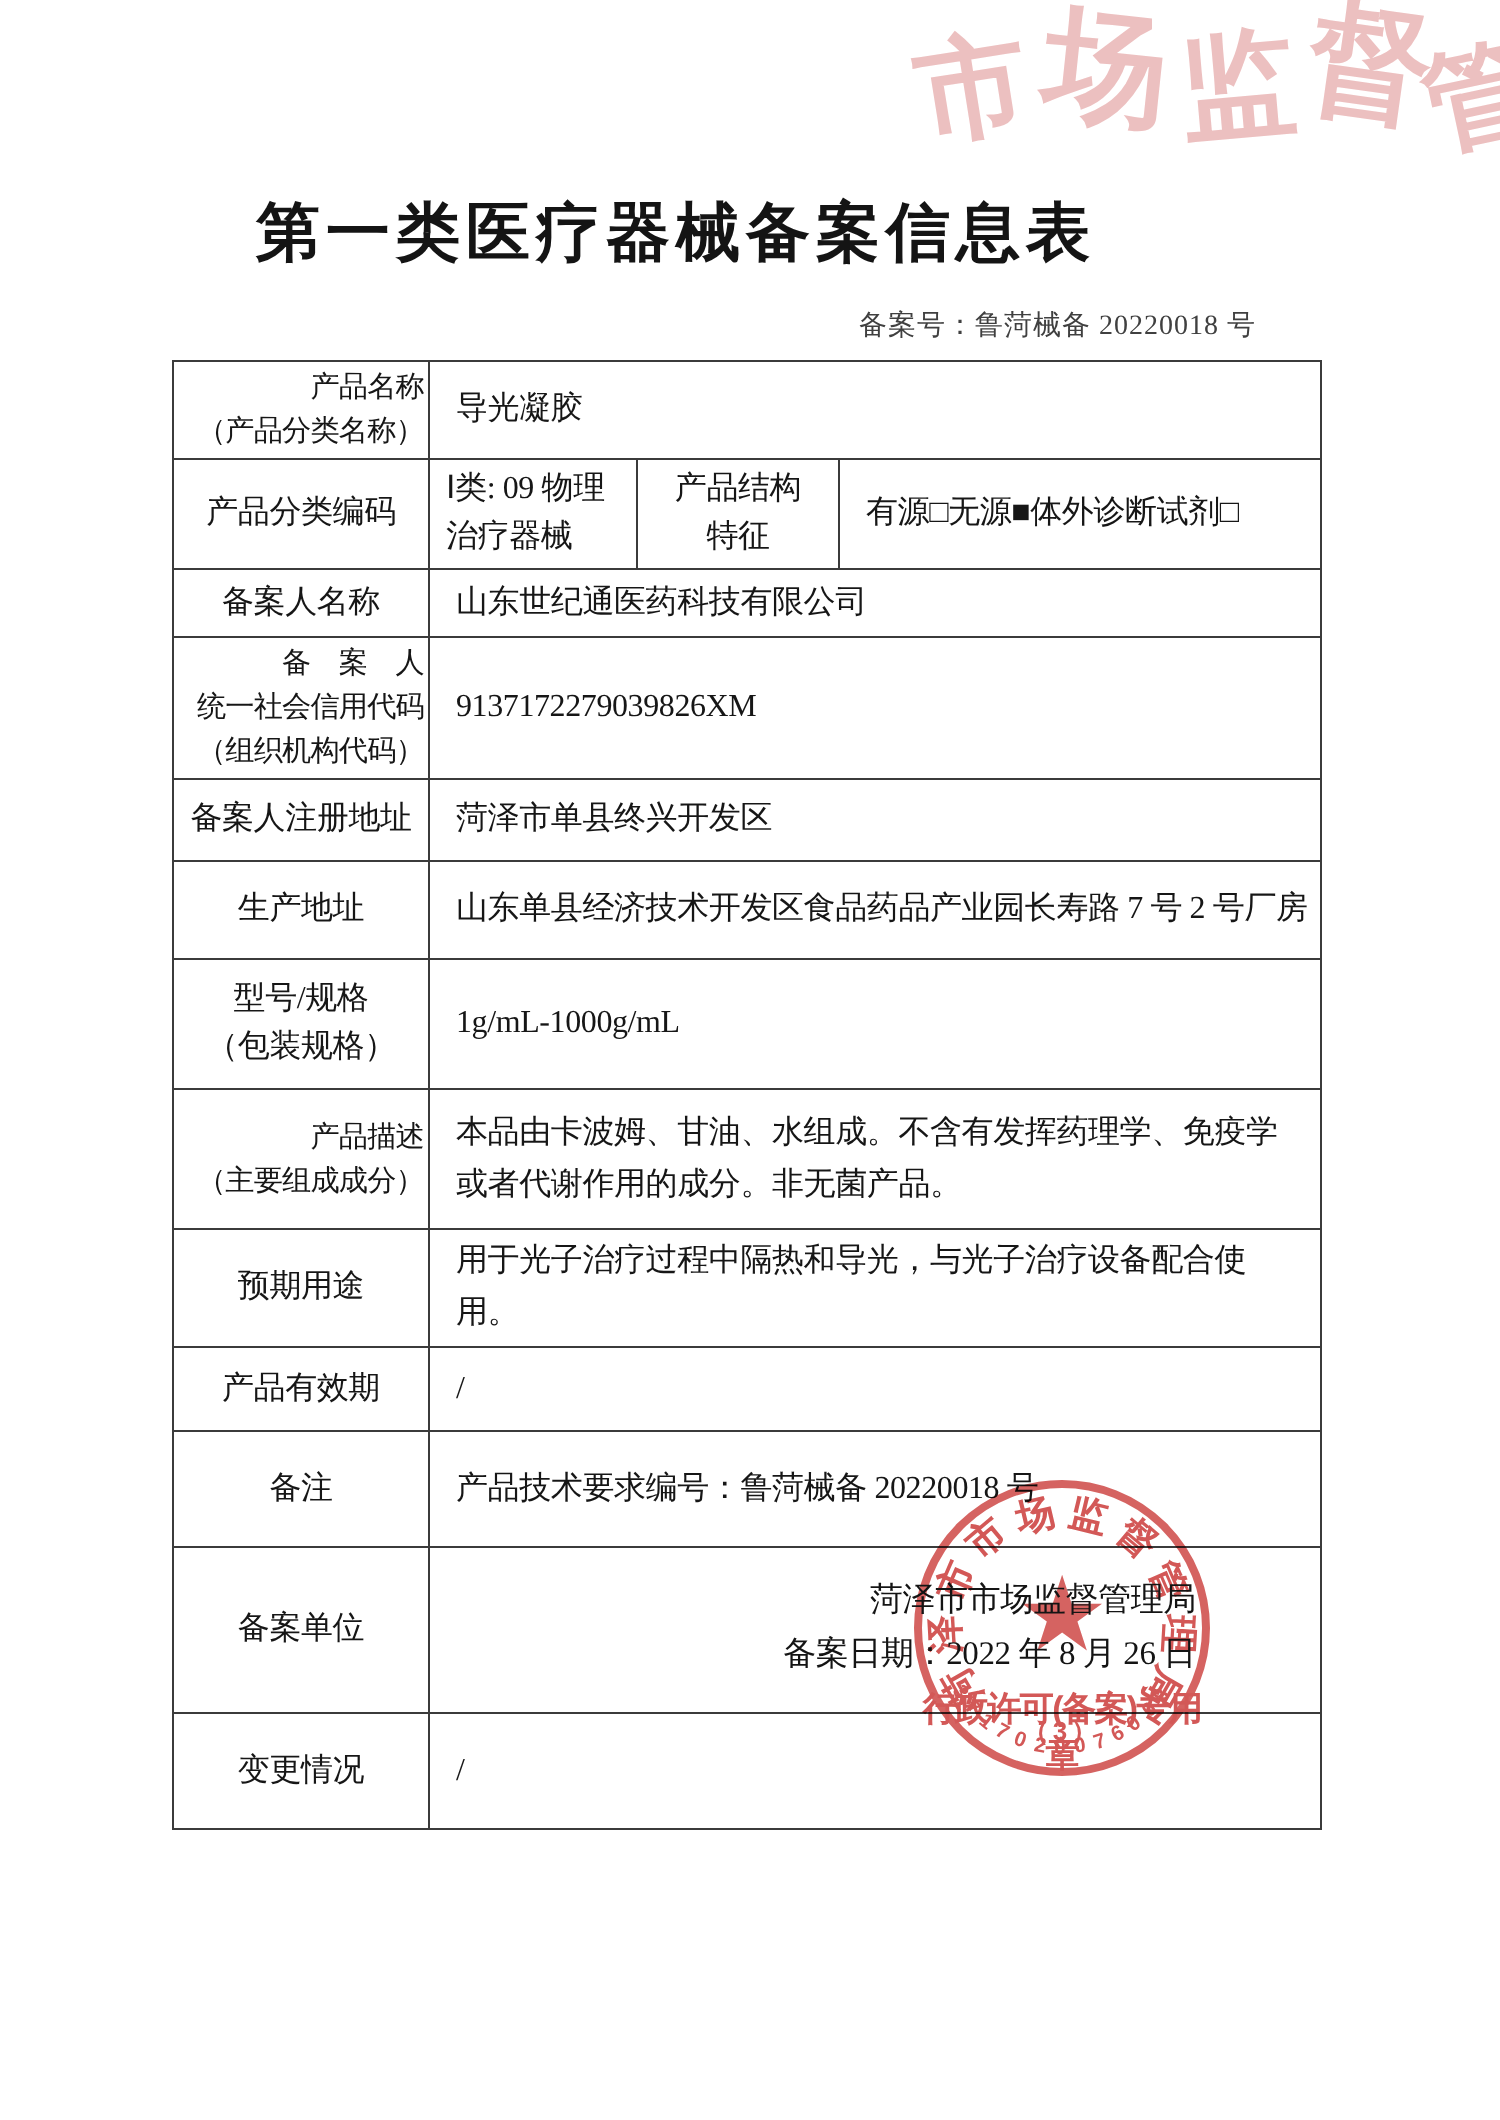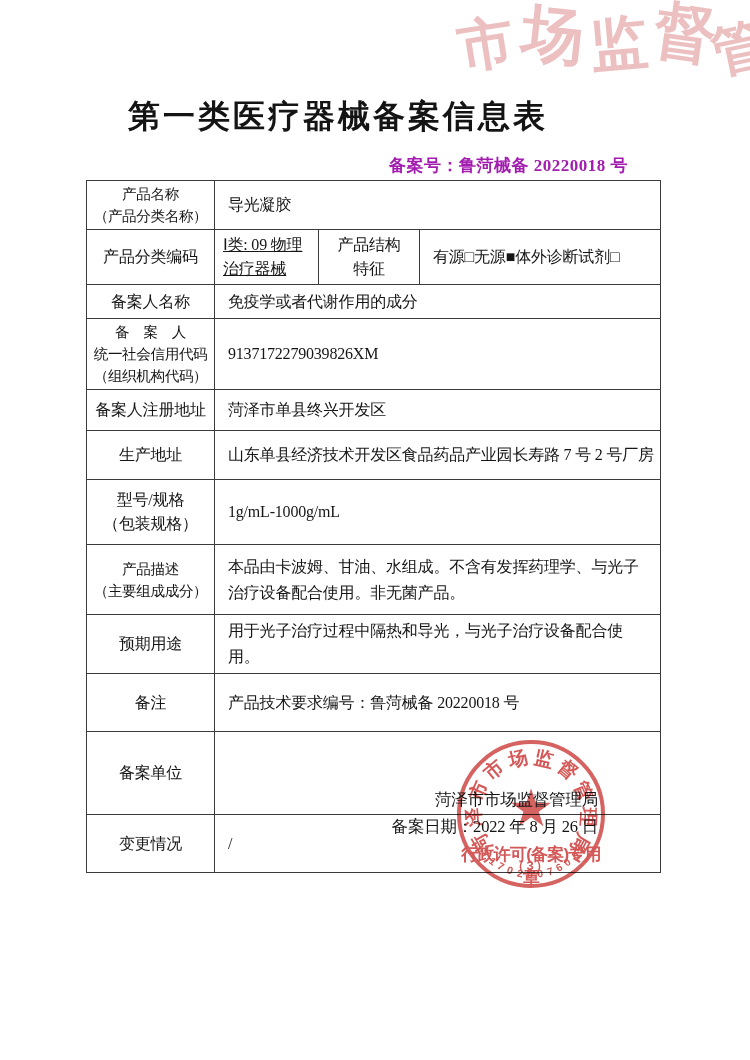--- a/index.html
+++ b/index.html
@@ -9,21 +9,21 @@
     font-family:"Liberation Serif", serif; color:#1b1b1b;
   }
   
   .doc-title{
     position:absolute; top:95px; left:0; width:676px;
     text-align:center; font-family:"Liberation Sans", sans-serif;
     font-weight:bold; font-size:32px; letter-spacing:3px; color:#141414;
   }
   .filing-no{
     position:absolute; top:154px; left:0; width:628px; text-align:right;
-    font-size:17px; color:#a21caf; letter-spacing:0.5px;font-weight:bold;
+    font-size:14px; color:#404040; letter-spacing:0.5px;
   }
   
   .top-frag{
     position:absolute; top:0; left:440px; width:310px; height:100px;
     overflow:hidden; pointer-events:none; opacity:0.42;
     font-family:"Liberation Sans", sans-serif; font-weight:bold; color:#d46a6a;
   }
   .top-frag span{position:absolute; line-height:1;}
   .top-frag span:nth-child(1){left:18px; top:16px; font-size:56px; transform:rotate(-9deg);}
   .top-frag span:nth-child(2){left:82px; top:4px;  font-size:62px; transform:rotate(6deg);}
@@ -36,26 +36,26 @@
     border-collapse:collapse; table-layout:fixed;
   }
   table.filing td{
     border:1.6px solid #3b3b3b; vertical-align:middle;
     font-size:16px; letter-spacing:-0.2px; overflow:hidden;
   }
   td.lab{
     text-align:center; white-space:pre-line; padding:2px 2px;
     line-height:24px; color:#161616;
   }
-  td.lab.tight{font-size:14.6px; letter-spacing:-0.4px; line-height:22px;}
+  td.lab.tight{font-size:14.6px; letter-spacing:-0.4px; line-height:22px;text-align:right;}
   td.val{
     text-align:left; padding:3px 6px 3px 13px; line-height:26px;
     word-break:break-all; color:#161616;
   }
-  td.val.val-b{padding-left:8px; padding-right:4px; line-height:24px;text-decoration:underline;}
+  td.val.val-b{padding-left:8px; padding-right:4px; line-height:24px;}
   td.lab.sublab{padding:2px 14px; line-height:24px;margin-top:14px;}
   
   .approval{
     position:absolute; top:786px; right:152px; text-align:right;
     font-size:16.5px; line-height:27px; color:#141414; z-index:6; letter-spacing:-0.2px;
   }
   .approval .agency{}
   
   .stamp{
     position:absolute; left:457px; top:740px; width:148px; height:148px;
@@ -117,21 +117,21 @@
       <td class="val" colspan="3">导光凝胶</td>
     </tr>
     <tr style="height:45px">
       <td class="lab">产品分类编码</td>
       <td class="val val-b">Ⅰ类: 09 物理治疗器械</td>
       <td class="lab sublab">产品结构特征</td>
       <td class="val">有源□无源■体外诊断试剂□</td>
     </tr>
     <tr style="height:34px">
       <td class="lab">备案人名称</td>
-      <td class="val" colspan="3">免疫学或者代谢作用的成分</td>
+      <td class="val" colspan="3">山东世纪通医药科技有限公司</td>
     </tr>
     <tr style="height:65px">
       <td class="lab tight">备　案　人
 统一社会信用代码
 （组织机构代码）</td>
       <td class="val" colspan="3">9137172279039826XM</td>
     </tr>
     <tr style="height:41px">
       <td class="lab">备案人注册地址</td>
       <td class="val" colspan="3">菏泽市单县终兴开发区</td>
@@ -141,25 +141,29 @@
       <td class="val" colspan="3">山东单县经济技术开发区食品药品产业园长寿路 7 号 2 号厂房</td>
     </tr>
     <tr style="height:65px">
       <td class="lab">型号/规格
 （包装规格）</td>
       <td class="val" colspan="3">1g/mL-1000g/mL</td>
     </tr>
     <tr style="height:70px">
       <td class="lab tight">产品描述
 （主要组成成分）</td>
-      <td class="val" colspan="3">本品由卡波姆、甘油、水组成。不含有发挥药理学、与光子治疗设备配合使用。非无菌产品。</td>
+      <td class="val" colspan="3">本品由卡波姆、甘油、水组成。不含有发挥药理学、免疫学或者代谢作用的成分。非无菌产品。</td>
     </tr>
     <tr style="height:58px">
       <td class="lab">预期用途</td>
       <td class="val" colspan="3">用于光子治疗过程中隔热和导光，与光子治疗设备配合使用。</td>
+    </tr>
+    <tr style="height:42px">
+      <td class="lab">产品有效期</td>
+      <td class="val" colspan="3">/</td>
     </tr>
     <tr style="height:58px">
       <td class="lab">备注</td>
       <td class="val" colspan="3">产品技术要求编号：鲁菏械备 20220018 号</td>
     </tr>
     <tr style="height:83px">
       <td class="lab">备案单位</td>
       <td class="val" colspan="3"></td>
     </tr>
     <tr style="height:58px">

